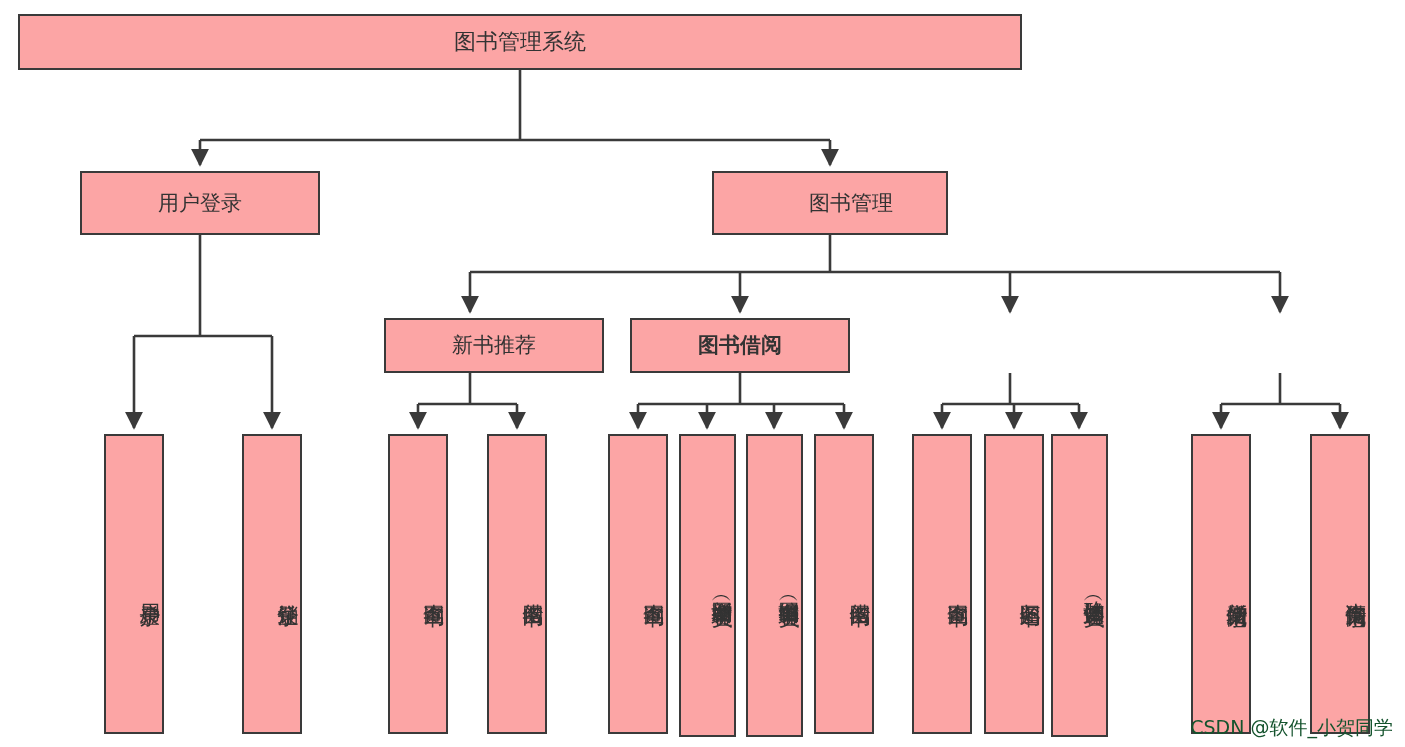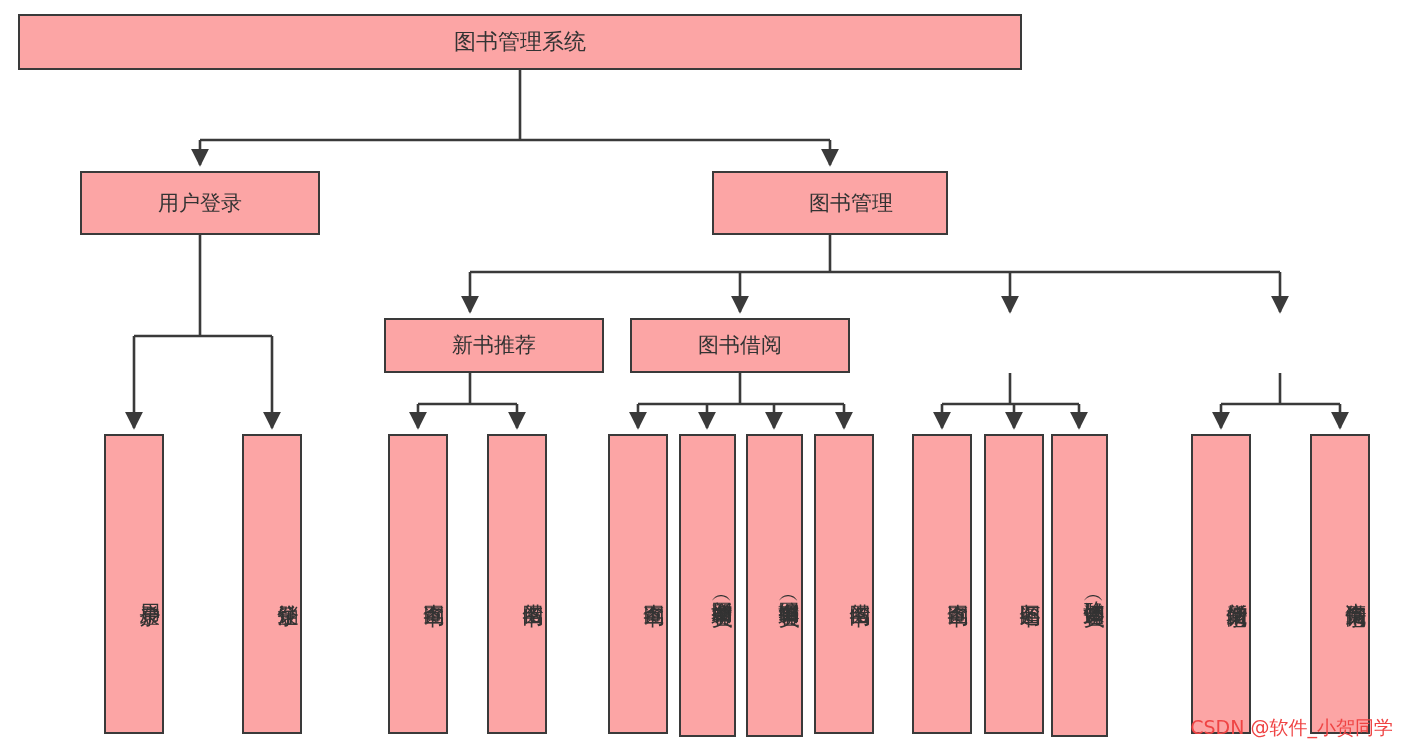--- a/index.html
+++ b/index.html
@@ -57,21 +57,21 @@
     letter-spacing: 1px;
   }
   .node-leaf.leaf-tall {
     padding-top: 6px;
   }
   #watermark {
     position: absolute;
     right: 12px;
     bottom: 6px;
     font-size: 19px;
-    color: #ef4444;
+    color: #14532d;
     white-space: nowrap;
     user-select: none;
   }
 </style>
 </head>
 <body>
 
 <div id="diagram-root">
 
   <svg id="edge-layer" viewBox="0 0 1405 747" width="1405" height="747" xmlns="http://www.w3.org/2000/svg">
@@ -123,21 +123,21 @@
       <path d="M 1340 404 L 1340 428" marker-end="url(#arrow)"></path>
     </g>
   </svg>
 
   <div class="node node-root" style="left: 18px; top: 14px; width: 1004px; height: 56px;">图书管理系统</div>
 
   <div class="node node-l2" style="left: 80px; top: 171px; width: 240px; height: 64px;">用户登录</div>
   <div class="node node-l2" style="left: 712px; top: 171px; width: 236px; height: 64px; padding-left: 42px;">图书管理</div>
 
   <div class="node node-l3" style="left: 360px; top: 318px; width: 220px; height: 55px; margin-left: 24px;">新书推荐</div>
-  <div class="node node-l3" style="left: 630px; top: 318px; width: 220px; height: 55px;">图书借阅</div>
+  <div class="node node-l3" style="left: 630px; top: 318px; width: 220px; height: 55px; font-weight: bold;">图书借阅</div>
 
   <div class="node node-leaf" style="left: 104px; top: 434px; width: 60px; height: 300px;">用户登录</div>
   <div class="node node-leaf" style="left: 242px; top: 434px; width: 60px; height: 300px;">注销登录</div>
   <div class="node node-leaf" style="left: 388px; top: 434px; width: 60px; height: 300px;">查询图书</div>
   <div class="node node-leaf" style="left: 487px; top: 434px; width: 60px; height: 300px;">借阅图书</div>
   <div class="node node-leaf" style="left: 608px; top: 434px; width: 60px; height: 300px;">查询图书</div>
   <div class="node node-leaf leaf-tall" style="left: 679px; top: 434px; width: 57px; height: 303px;">新增图书（管理员）</div>
   <div class="node node-leaf leaf-tall" style="left: 746px; top: 434px; width: 57px; height: 303px;">编辑图书（管理员）</div>
   <div class="node node-leaf" style="left: 814px; top: 434px; width: 60px; height: 300px;">借阅图书</div>
   <div class="node node-leaf" style="left: 912px; top: 434px; width: 60px; height: 300px;">查询图书</div>

